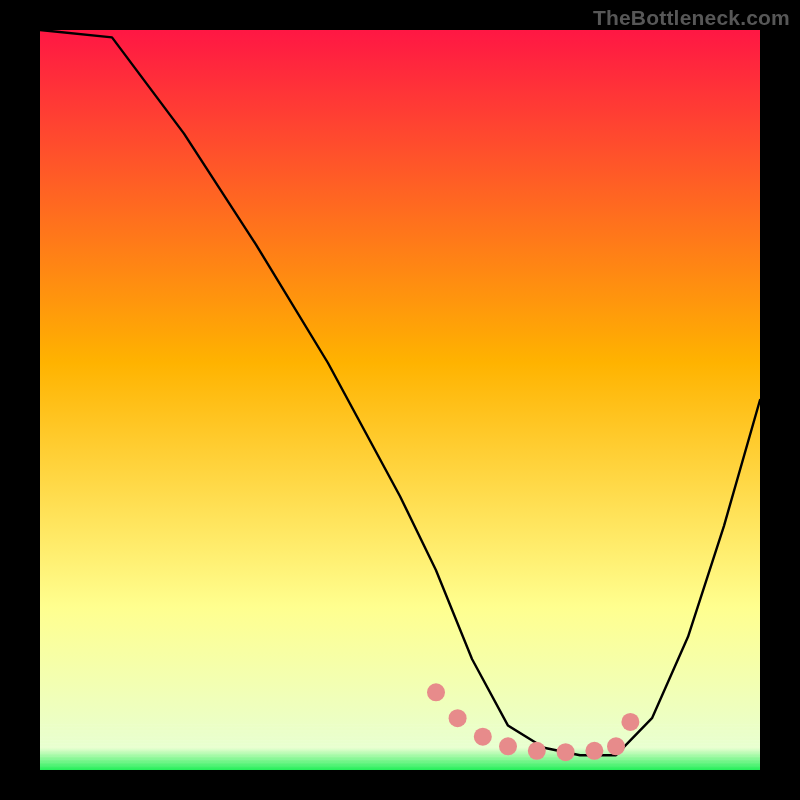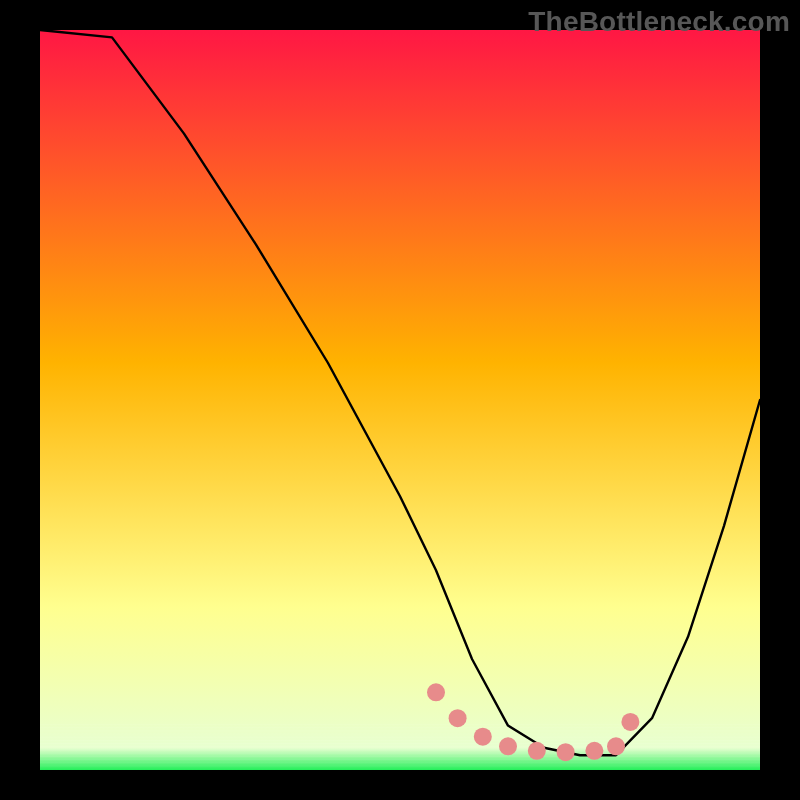--- a/index.html
+++ b/index.html
@@ -15,21 +15,21 @@
     position: relative;
     width: 800px;
     height: 800px;
     background: #000;
   }
   .watermark {
     position: absolute;
     top: 6px;
     right: 10px;
     color: #575757;
-    font-size: 28px;
+    font-size: 21px;
     font-weight: 600;
     letter-spacing: 0.2px;
     z-index: 5;
   }
   svg {
     position: absolute;
     top: 0;
     left: 0;
   }
 </style>

